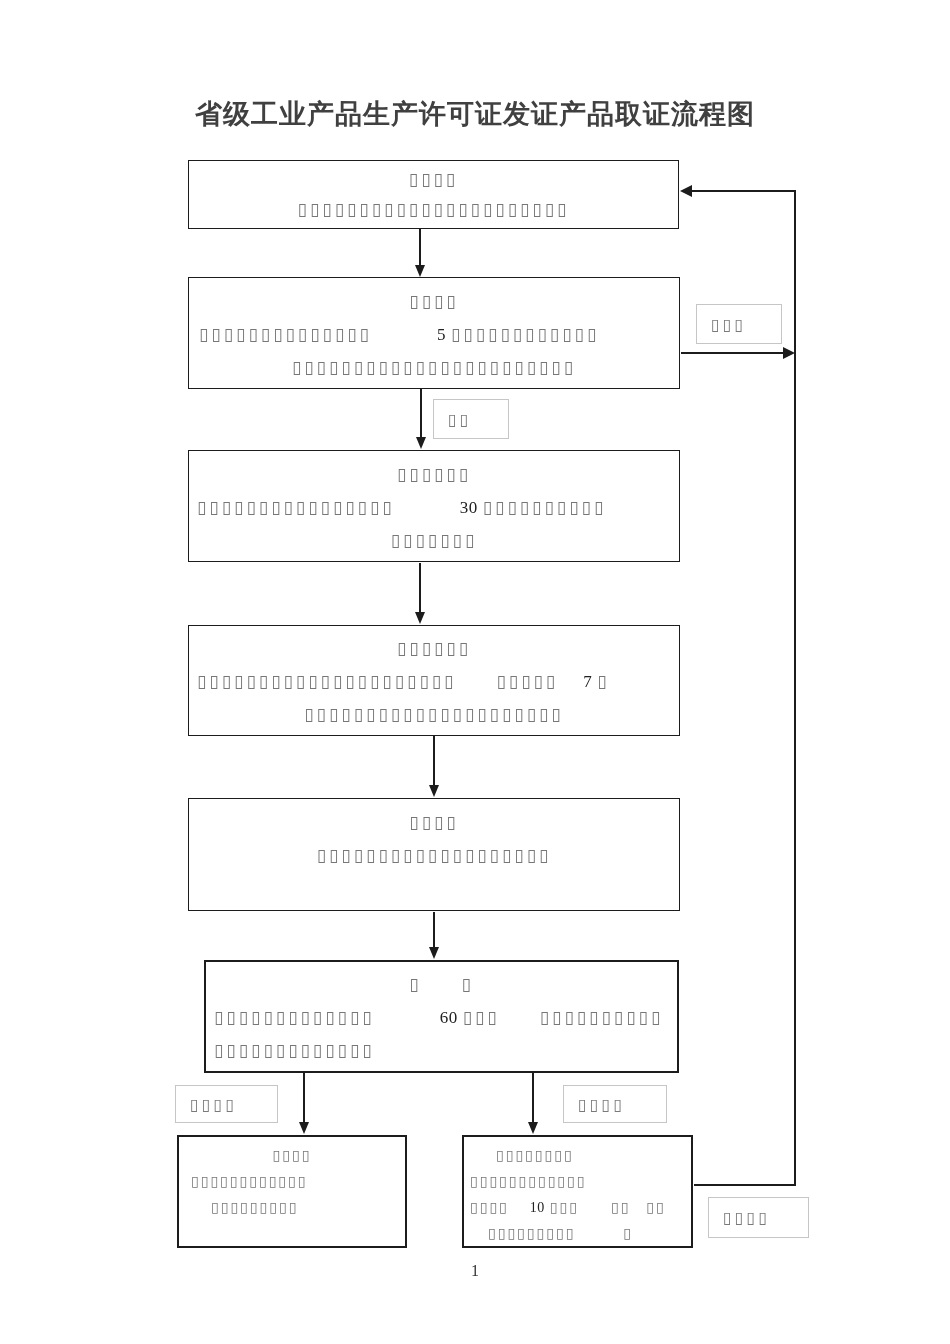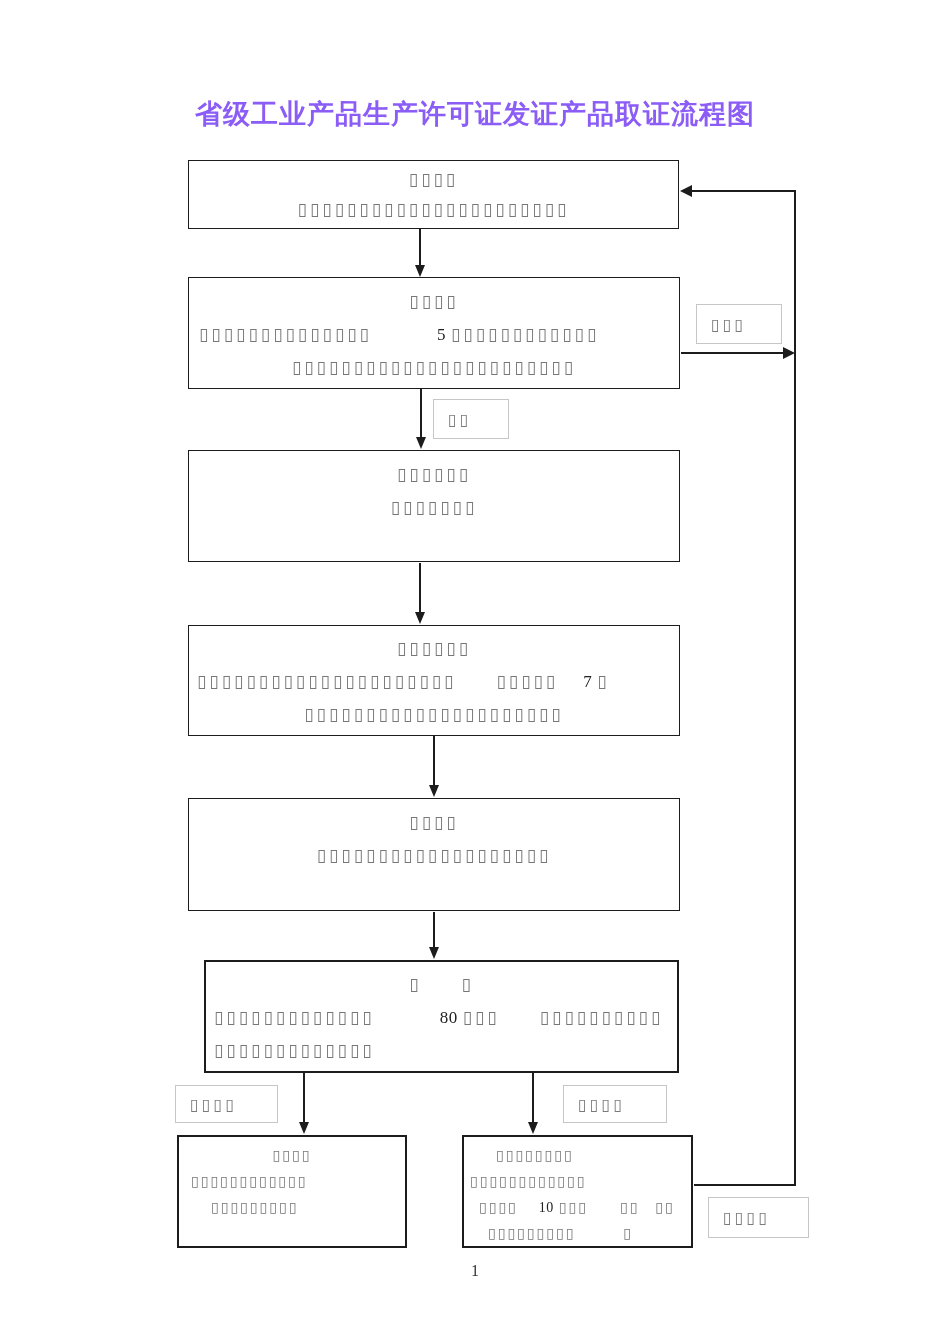--- a/index.html
+++ b/index.html
@@ -2,21 +2,21 @@
 <html><head>
 <meta charset="utf-8">
 <style>
   html,body { margin:0; padding:0; background:#ffffff; }
   #page {
     position:relative; width:950px; height:1344px; background:#ffffff;
     font-family:"Liberation Serif","DejaVu Serif",serif; overflow:hidden;
   }
   #doc-title {
     position:absolute; top:96px; left:0; width:950px; text-align:center;
-    font-size:27px; font-weight:bold; color:#8b5cf6; letter-spacing:1px;
+    font-size:27px; font-weight:bold; color:#404040; letter-spacing:1px;
     font-family:"DejaVu Sans","Liberation Sans",sans-serif;
   }
   .box {
     position:absolute; border:1.5px solid #1c1c1c; background:#fff;
     box-sizing:border-box; overflow:hidden;
   }
   .box.bold { border-width:2.5px; }
   .box.semibold { border-width:2px; }
   .ln {
     white-space:pre; overflow:hidden;
@@ -59,50 +59,51 @@
   </div>
 
   <div class="box" style="left:188px;top:277px;width:492px;height:112px;padding-top:7px;">
     <div class="ln ctr">▯▯▯▯</div>
     <div class="ln" style="padding-left:10px;"><span>▯▯▯▯▯▯▯▯▯▯▯▯▯▯　　　</span><span class="num">5</span><span>▯▯▯▯▯▯▯▯▯▯▯▯</span></div>
     <div class="ln ctr">▯▯▯▯▯▯▯▯▯▯▯▯▯▯▯▯▯▯▯▯▯▯▯</div>
   </div>
 
   <div class="box" style="left:188px;top:450px;width:492px;height:112px;padding-top:7px;">
     <div class="ln ctr">▯▯▯▯▯▯</div>
+    <div class="ln" style="padding-left:8px;"><span>▯▯▯▯▯▯▯▯▯▯▯▯▯▯▯▯　　　</span><span class="num">30</span><span>▯▯▯▯▯▯▯▯▯▯</span></div>
     <div class="ln ctr">▯▯▯▯▯▯▯</div>
   </div>
 
   <div class="box" style="left:188px;top:625px;width:492px;height:111px;padding-top:6px;">
     <div class="ln ctr">▯▯▯▯▯▯</div>
     <div class="ln" style="padding-left:8px;"><span>▯▯▯▯▯▯▯▯▯▯▯▯▯▯▯▯▯▯▯▯▯　　▯▯▯▯▯　</span><span class="num">7</span><span>▯</span></div>
     <div class="ln ctr">▯▯▯▯▯▯▯▯▯▯▯▯▯▯▯▯▯▯▯▯▯</div>
   </div>
 
   <div class="box" style="left:188px;top:798px;width:492px;height:113px;padding-top:7px;">
     <div class="ln ctr">▯▯▯▯</div>
     <div class="ln ctr">▯▯▯▯▯▯▯▯▯▯▯▯▯▯▯▯▯▯▯</div>
   </div>
 
   <div class="box bold" style="left:204px;top:960px;width:475px;height:113px;padding-top:6px;">
     <div class="ln ctr">▯　　▯</div>
-    <div class="ln" style="padding-left:8px;"><span>▯▯▯▯▯▯▯▯▯▯▯▯▯　　　</span><span class="num">80</span><span>▯▯▯　　▯▯▯▯▯▯▯▯▯▯</span></div>
+    <div class="ln" style="padding-left:8px;"><span>▯▯▯▯▯▯▯▯▯▯▯▯▯　　　</span><span class="num">60</span><span>▯▯▯　　▯▯▯▯▯▯▯▯▯▯</span></div>
     <div class="ln" style="padding-left:8px;">▯▯▯▯▯▯▯▯▯▯▯▯▯</div>
   </div>
 
   <div class="box semibold sm" style="left:177px;top:1135px;width:230px;height:113px;padding-top:6px;">
     <div class="ln ctr">▯▯▯▯</div>
     <div class="ln" style="padding-left:12px;">▯▯▯▯▯▯▯▯▯▯▯▯</div>
     <div class="ln" style="padding-left:32px;">▯▯▯▯▯▯▯▯▯</div>
   </div>
 
   <div class="box bold sm" style="left:462px;top:1135px;width:231px;height:113px;padding-top:6px;">
     <div class="ln" style="padding-left:32px;">▯▯▯▯▯▯▯▯</div>
     <div class="ln" style="padding-left:6px;">▯▯▯▯▯▯▯▯▯▯▯▯</div>
-    <div class="ln" style="padding-left:15px;"><span>▯▯▯▯　</span><span class="num">10</span><span>▯▯▯　　▯▯　▯▯</span></div>
+    <div class="ln" style="padding-left:6px;"><span>▯▯▯▯　</span><span class="num">10</span><span>▯▯▯　　▯▯　▯▯</span></div>
     <div class="ln" style="padding-left:24px;">▯▯▯▯▯▯▯▯▯　　　▯</div>
   </div>
 
   <div class="glabel" style="left:696px;top:304px;width:86px;height:40px;">▯▯▯</div>
   <div class="glabel" style="left:433px;top:399px;width:76px;height:40px;">▯▯</div>
   <div class="glabel" style="left:175px;top:1085px;width:103px;height:38px;">▯▯▯▯</div>
   <div class="glabel" style="left:563px;top:1085px;width:104px;height:38px;">▯▯▯▯</div>
   <div class="glabel" style="left:708px;top:1197px;width:101px;height:41px;">▯▯▯▯</div>
 
   <div class="vline" style="left:419px;top:229px;width:2px;height:38px;"></div>

